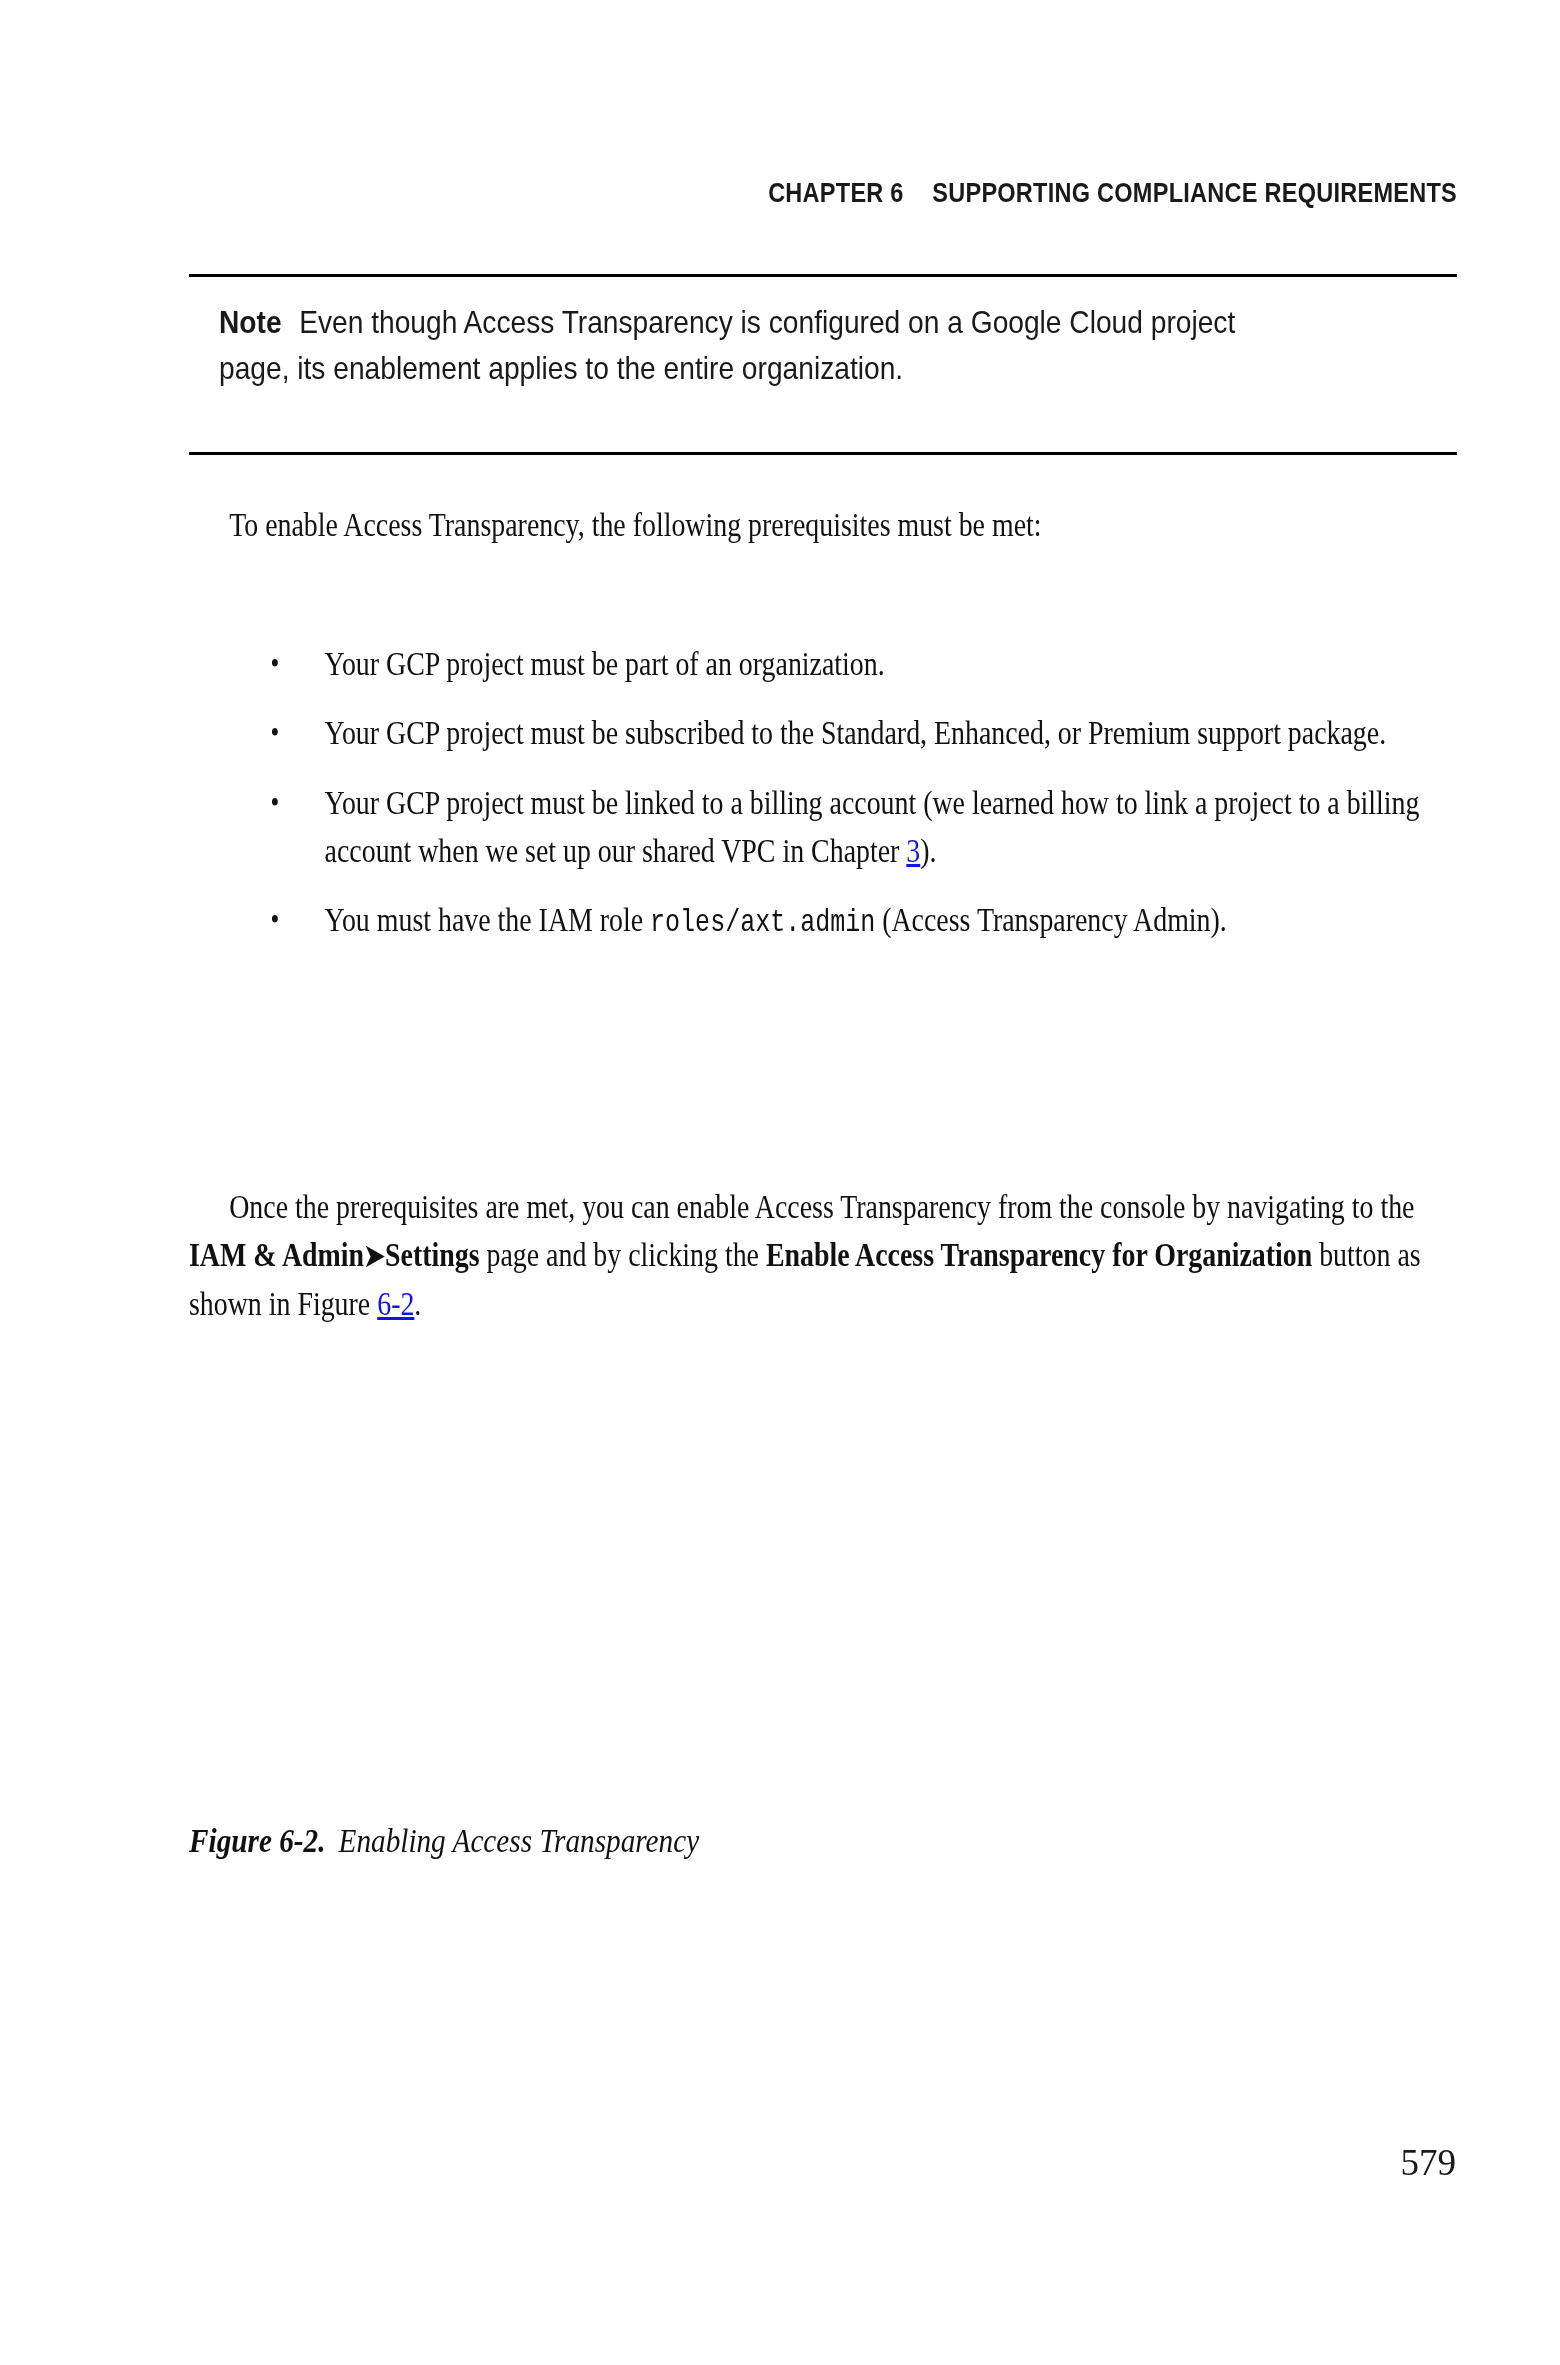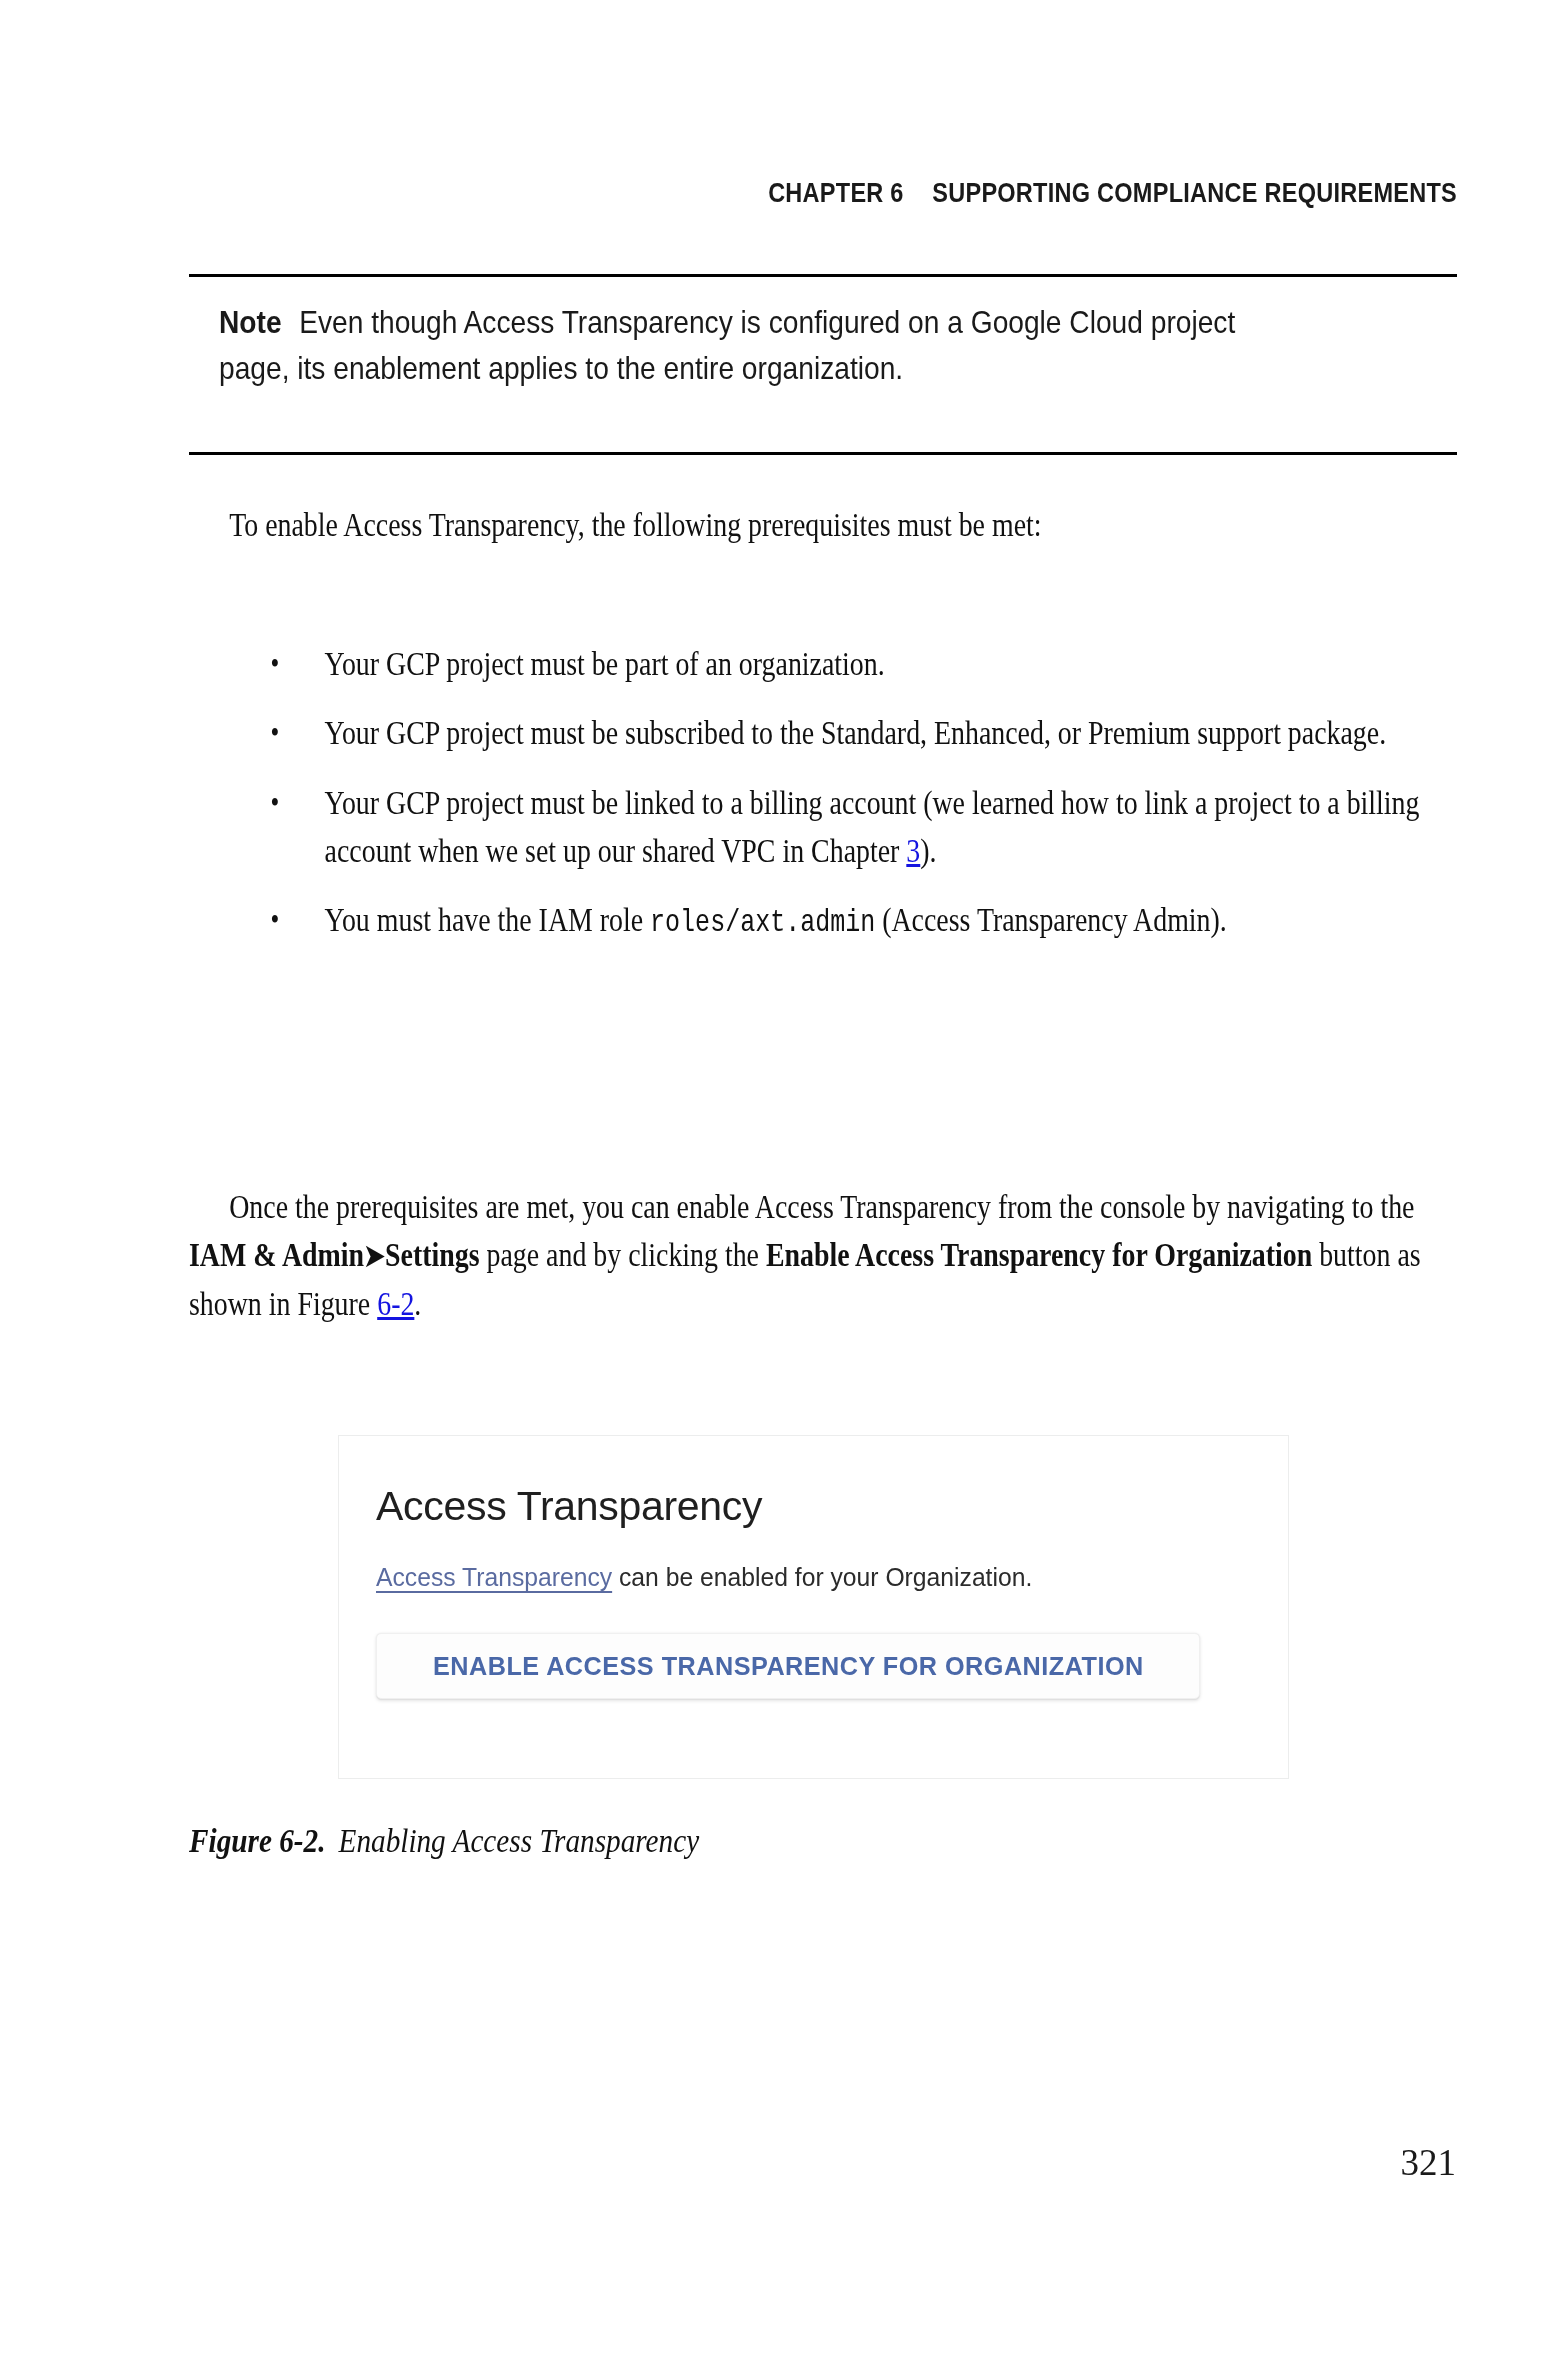--- a/index.html
+++ b/index.html
@@ -251,28 +251,21 @@
 
     <div class="bullet-item">
       <span class="dot">•</span>
       <span>You must have the IAM role </span><span class="mono">roles/axt.admin</span><span> (Access Transparency Admin).</span>
     </div>
 
   </div>
 
   <div class="body-text para" id="para-once"><span>Once the prerequisites are met, you can enable Access Transparency from the console by navigating to the </span><span class="bold">IAM &amp; Admin</span><span class="bold arrow">➤</span><span class="bold">Settings</span><span> page and by clicking the </span><span class="bold">Enable Access Transparency for Organization</span><span> button as shown in Figure </span><a class="link" href="#">6-2</a><span>.</span></div>
 
-  <div class="figure-frame">
-    <div class="gc-heading">Access Transparency</div>
-    <div class="gc-subtext"><a class="atlink" href="#">Access Transparency</a><span> can be enabled for your Organization.</span></div>
-    <div class="gc-button">
-      <span>ENABLE ACCESS TRANSPARENCY FOR ORGANIZATION</span>
-    </div>
-  </div>
 
   <div class="caption">
     <span class="cap-num">Figure 6-2.</span><span>Enabling Access Transparency</span>
   </div>
 
-  <div class="folio">321</div>
+  <div class="folio">579</div>
 
 </div>
 
 
 </body></html>

